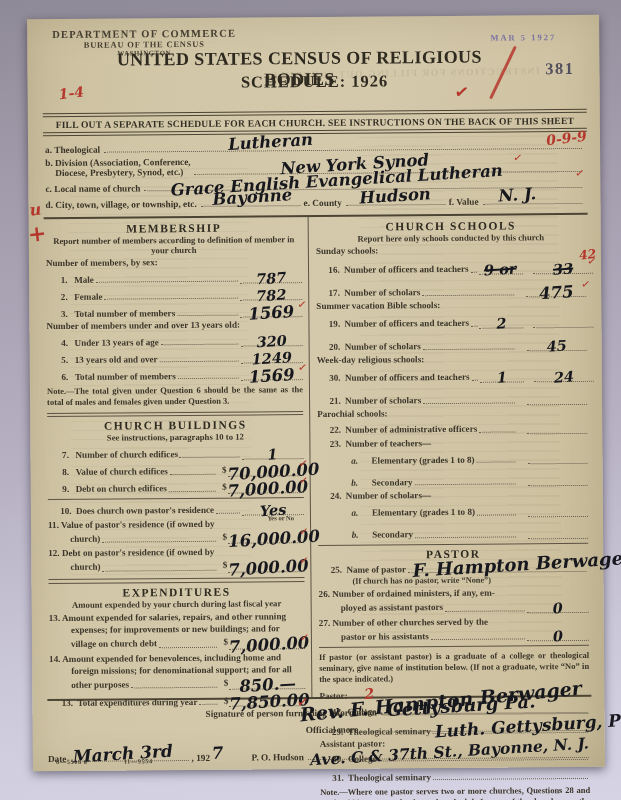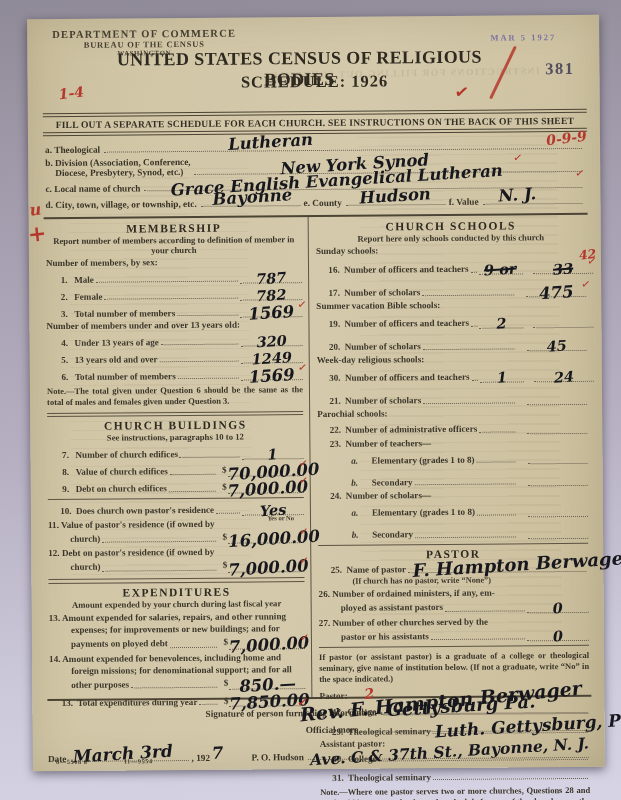--- a/index.html
+++ b/index.html
@@ -279,21 +279,21 @@
           </div>
 
           <div class="hr dbl"></div>
 
           <div class="sh">EXPENDITURES</div>
           <div class="ssub">Amount expended by your church during last fiscal year</div>
 
           <div class="qw">
             <span class="txt">13. Amount expended for salaries, repairs, and other running expenses; for improvements or new buildings; and for</span>
             <div class="lastline">
-              <span class="ql">payments on ployed debt</span>
+              <span class="ql">village on church debt</span>
               <span class="dots"></span>
               <span class="cur">$</span>
               <span class="val wide"><span class="hand big">7,000.00</span><span class="chk rowchk">✓</span></span>
             </div>
           </div>
           <div class="qw">
             <span class="txt">14. Amount expended for benevolences, including home and foreign missions; for denominational support; and for all</span>
             <div class="lastline">
               <span class="ql">other purposes</span>
               <span class="dots"></span>

